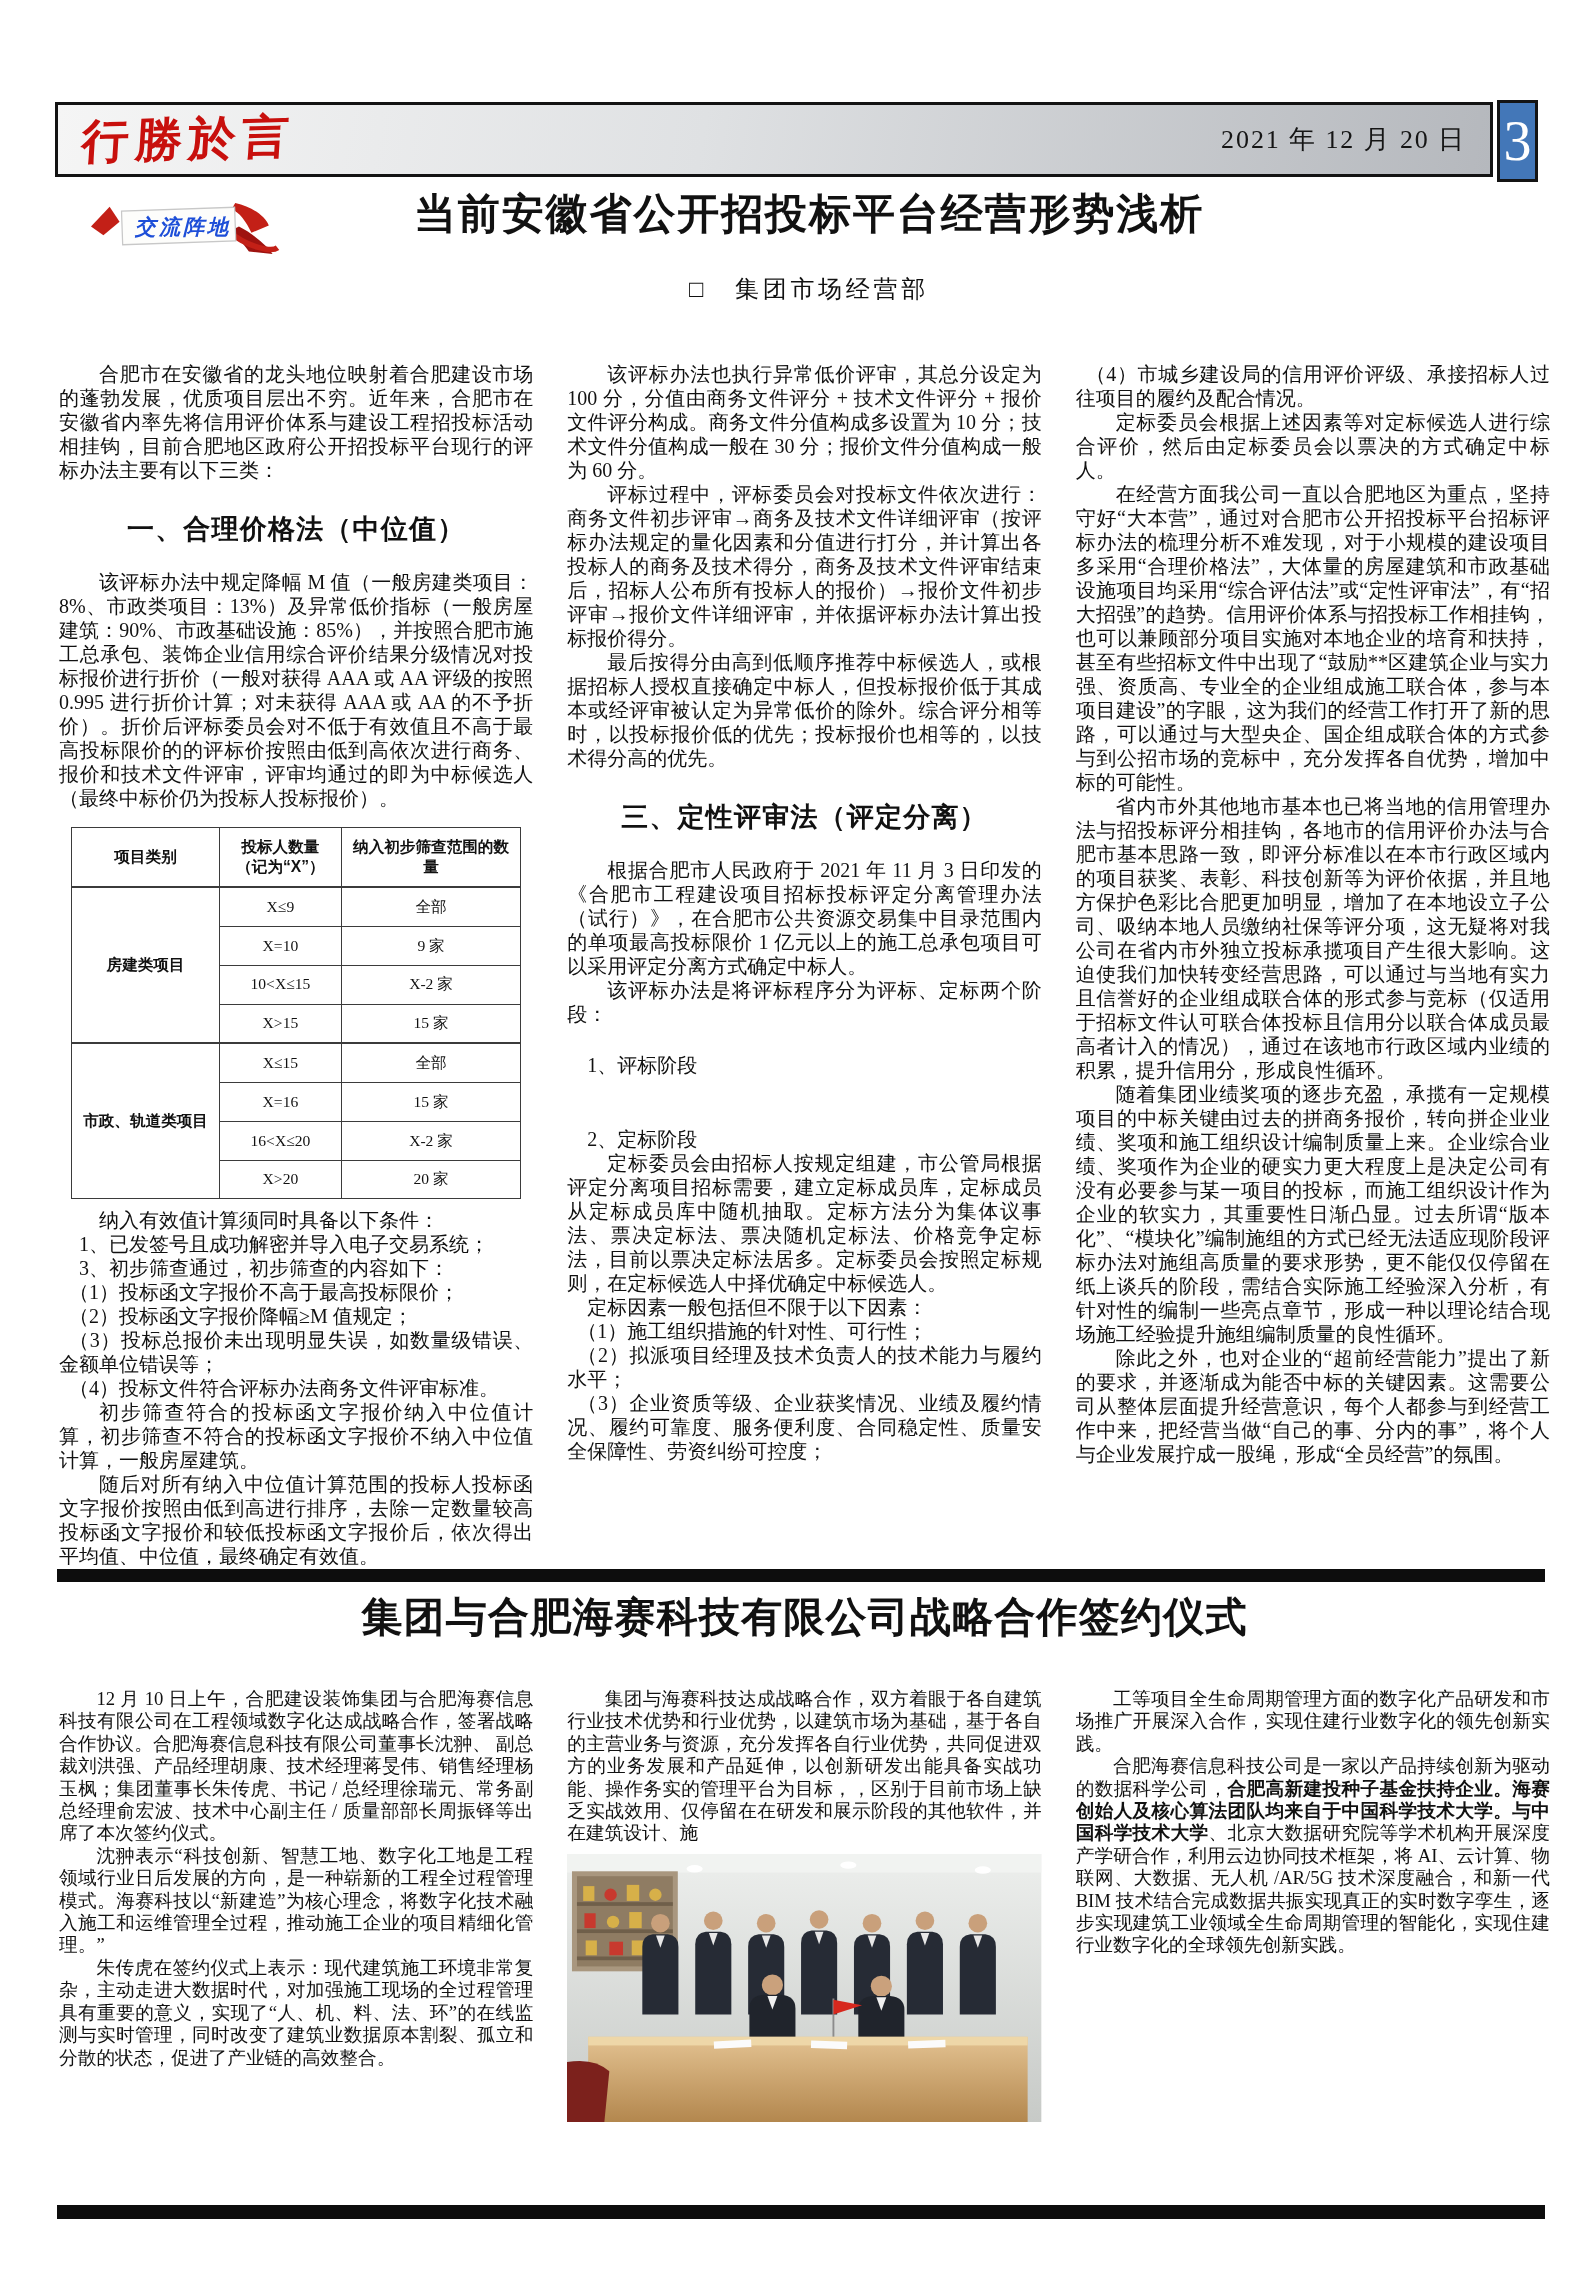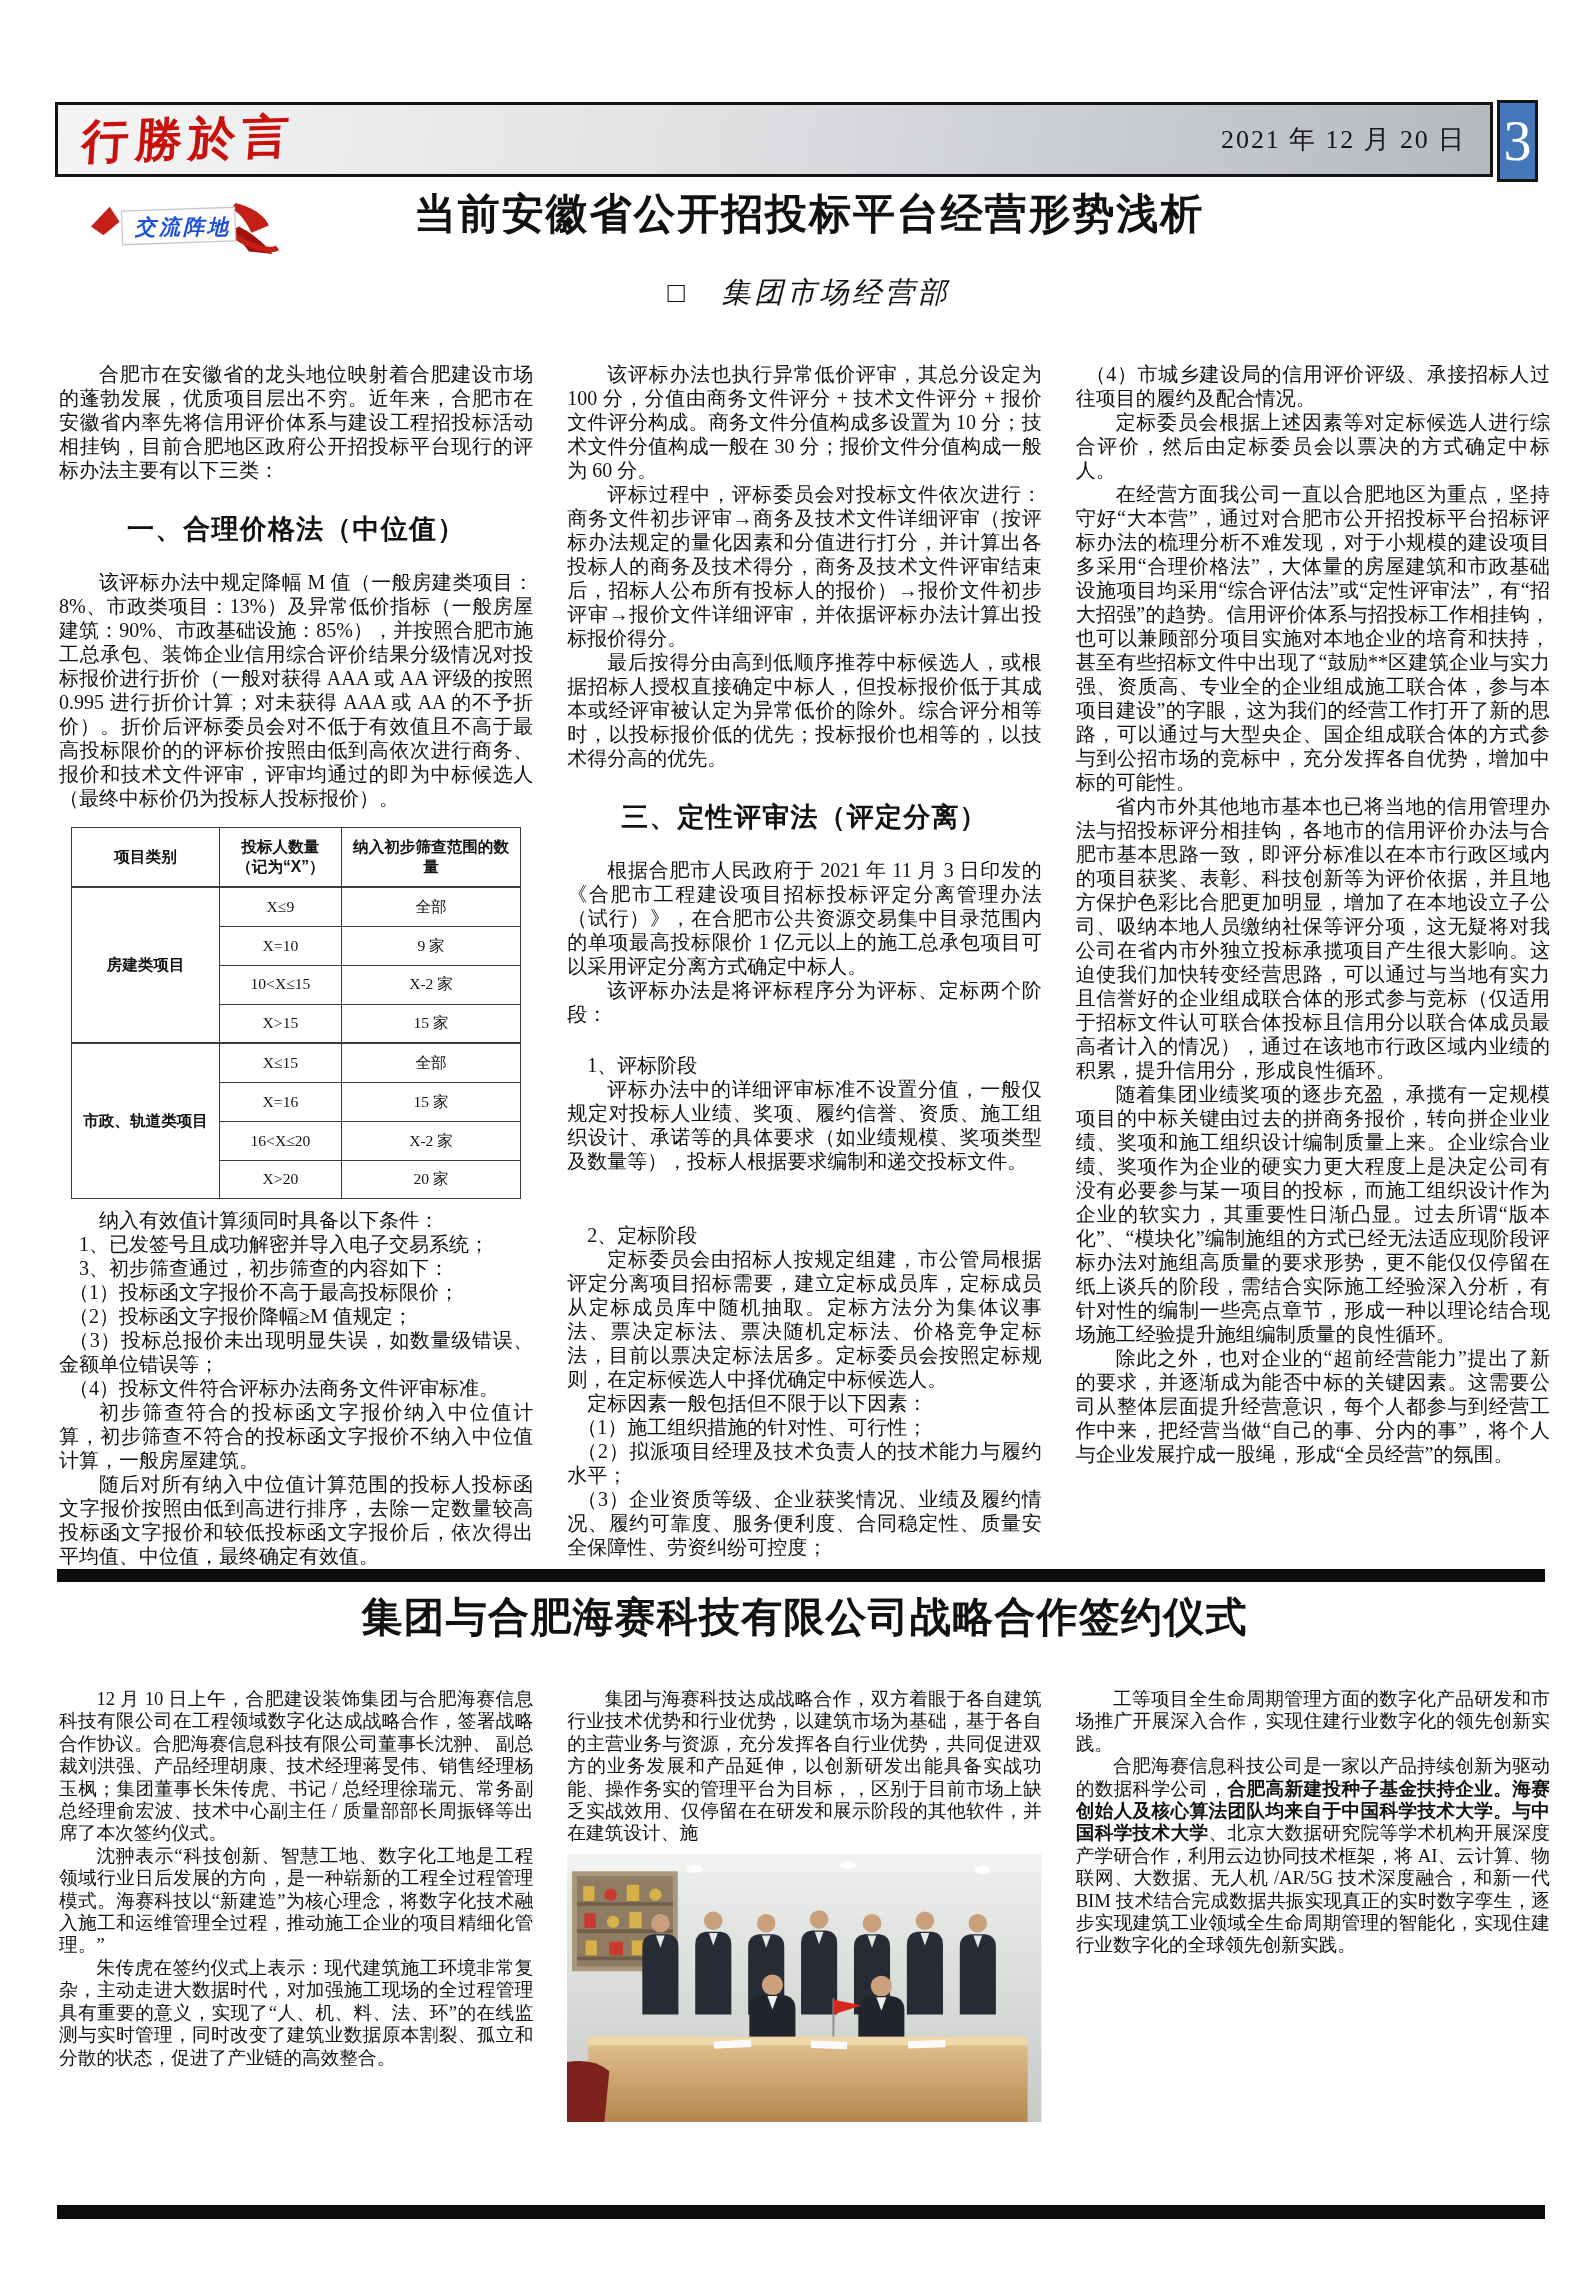--- a/index.html
+++ b/index.html
@@ -15,21 +15,21 @@
          transform:skewX(-5deg) rotate(-1.5deg);}
   .mdate{font-size:26px;letter-spacing:1.9px;color:#151515;}
   .pagenum{position:absolute;left:1497px;top:100px;width:41px;height:82px;box-sizing:border-box;
            background:#4377b8;border:3.7px solid #141414;display:flex;align-items:center;justify-content:center;}
   .pagenum span{color:#fff;font-size:56px;line-height:1;}
 
   
   .a1-title{position:absolute;left:261px;top:186px;width:1096px;text-align:center;
             font-size:42px;font-weight:700;letter-spacing:1.9px;
             font-family:"Liberation Sans","DejaVu Sans",sans-serif;}
-  .byline{position:absolute;left:261px;top:273px;width:1096px;text-align:center;font-size:29px;letter-spacing:3.7px;font-style:italic;}
+  .byline{position:absolute;left:261px;top:273px;width:1096px;text-align:center;font-size:24px;letter-spacing:3.7px;}
   .logo{position:absolute;left:86px;top:193px;width:194px;height:66px;}
   .logo svg{position:absolute;left:0;top:0;}
   .logo-text{position:absolute;left:41px;top:20px;width:112px;text-align:center;font-size:21px;
              font-weight:bold;font-style:italic;color:#1d4ed8;letter-spacing:3.1px;
              font-family:"DejaVu Sans",sans-serif;}
 
   
   .cols{position:absolute;left:59px;width:1491px;display:flex;gap:34px;}
   .col{width:484px;box-sizing:border-box;overflow:hidden;text-align:justify;}
   .a1{top:362px;height:1203px;font-size:20px;line-height:24px;}
@@ -156,21 +156,20 @@
     </div>
 
     <div class="col">
       <p class="indent">该评标办法也执行异常低价评审，其总分设定为 100 分，分值由商务文件评分 + 技术文件评分 + 报价文件评分构成。商务文件分值构成多设置为 10 分；技术文件分值构成一般在 30 分；报价文件分值构成一般为 60 分。</p>
       <p class="indent">评标过程中，评标委员会对投标文件依次进行：商务文件初步评审→商务及技术文件详细评审（按评标办法规定的量化因素和分值进行打分，并计算出各投标人的商务及技术得分，商务及技术文件评审结束后，招标人公布所有投标人的报价）→报价文件初步评审→报价文件详细评审，并依据评标办法计算出投标报价得分。</p>
       <p class="indent">最后按得分由高到低顺序推荐中标候选人，或根据招标人授权直接确定中标人，但投标报价低于其成本或经评审被认定为异常低价的除外。综合评分相等时，以投标报价低的优先；投标报价也相等的，以技术得分高的优先。</p>
       <div class="sec-head">三、定性评审法（评定分离）</div>
       <p class="indent">根据合肥市人民政府于 2021 年 11 月 3 日印发的《合肥市工程建设项目招标投标评定分离管理办法（试行）》，在合肥市公共资源交易集中目录范围内的单项最高投标限价 1 亿元以上的施工总承包项目可以采用评定分离方式确定中标人。</p>
       <p class="indent">该评标办法是将评标程序分为评标、定标两个阶段：</p>
       <p class="li1 gap-sm">1、评标阶段</p>
-      <p class="indent">评标办法中的详细评审标准不设置分值，一般仅规定对投标人业绩、奖项、履约信誉、资质、施工组织设计、承诺等的具体要求（如业绩规模、奖项类型及数量等），投标人根据要求编制和递交投标文件。</p>
       <p class="li1 gap">2、定标阶段</p>
       <p class="indent">定标委员会由招标人按规定组建，市公管局根据评定分离项目招标需要，建立定标成员库，定标成员从定标成员库中随机抽取。定标方法分为集体议事法、票决定标法、票决随机定标法、价格竞争定标法，目前以票决定标法居多。定标委员会按照定标规则，在定标候选人中择优确定中标候选人。</p>
       <p class="li1">定标因素一般包括但不限于以下因素：</p>
       <p class="li0">（1）施工组织措施的针对性、可行性；</p>
       <p class="li0">（2）拟派项目经理及技术负责人的技术能力与履约水平；</p>
       <p class="li0">（3）企业资质等级、企业获奖情况、业绩及履约情况、履约可靠度、服务便利度、合同稳定性、质量安全保障性、劳资纠纷可控度；</p>
     </div>
 
     <div class="col">
       <p class="li0">（4）市城乡建设局的信用评价评级、承接招标人过往项目的履约及配合情况。</p>

